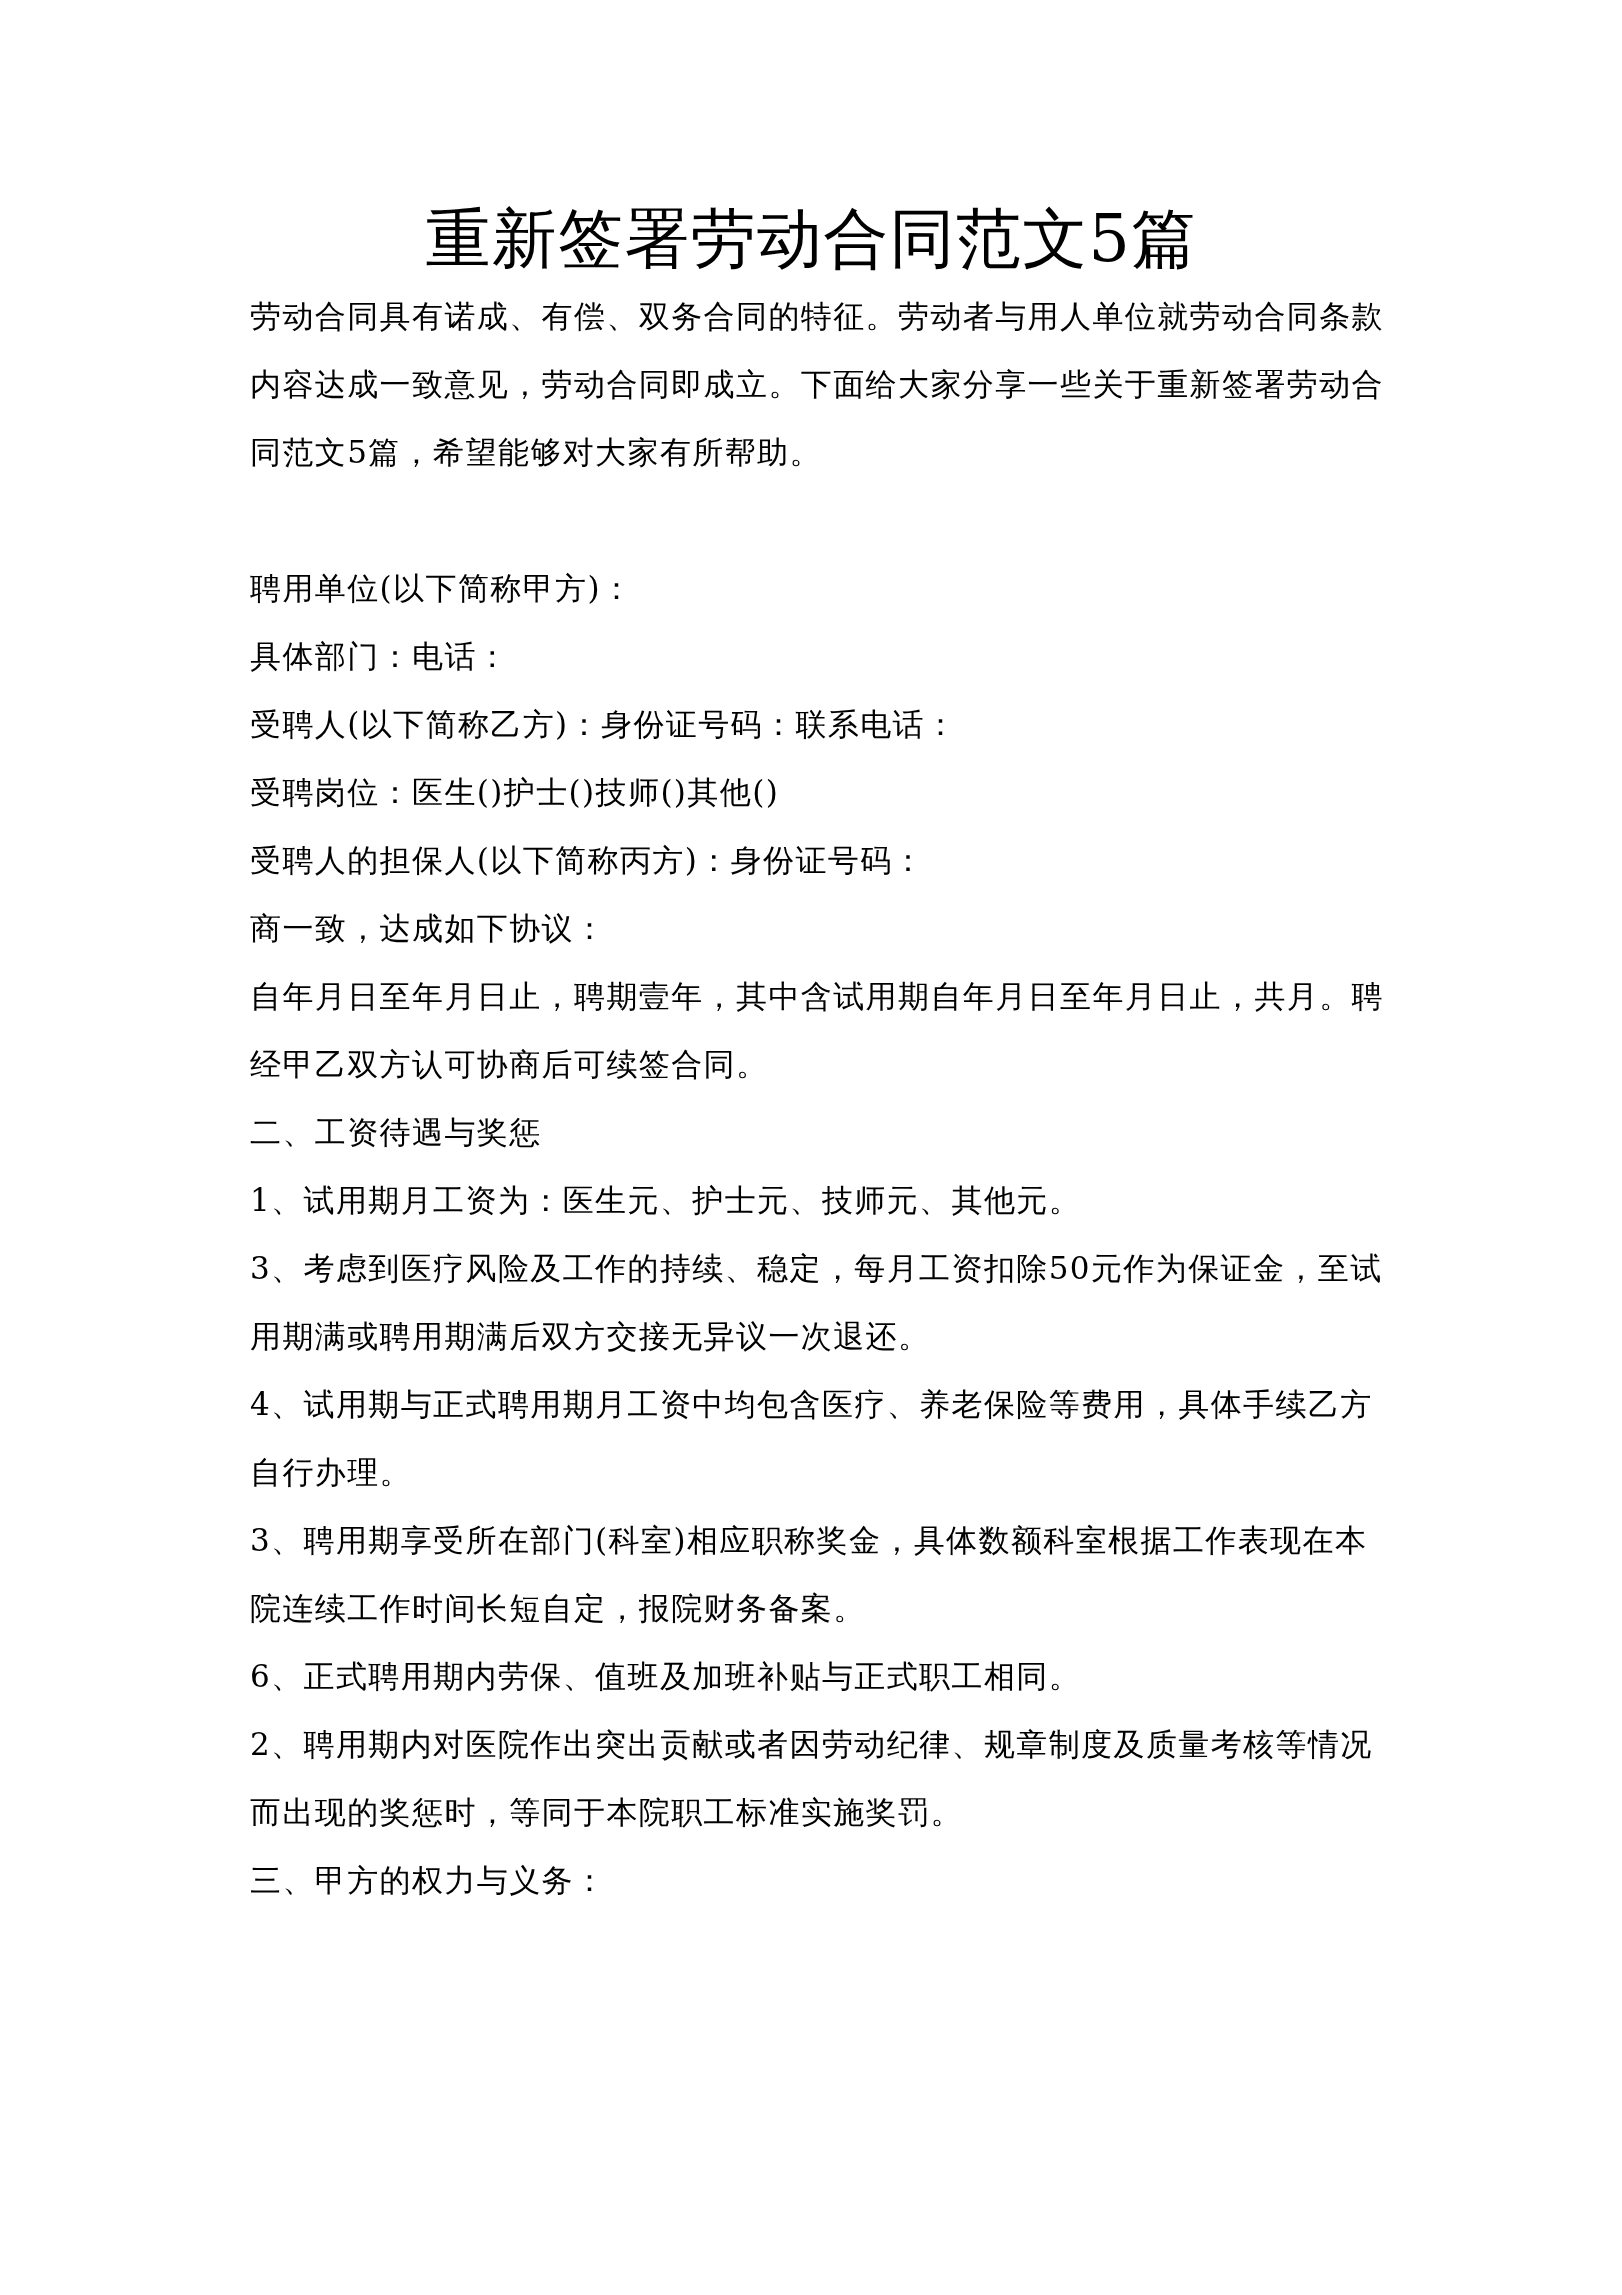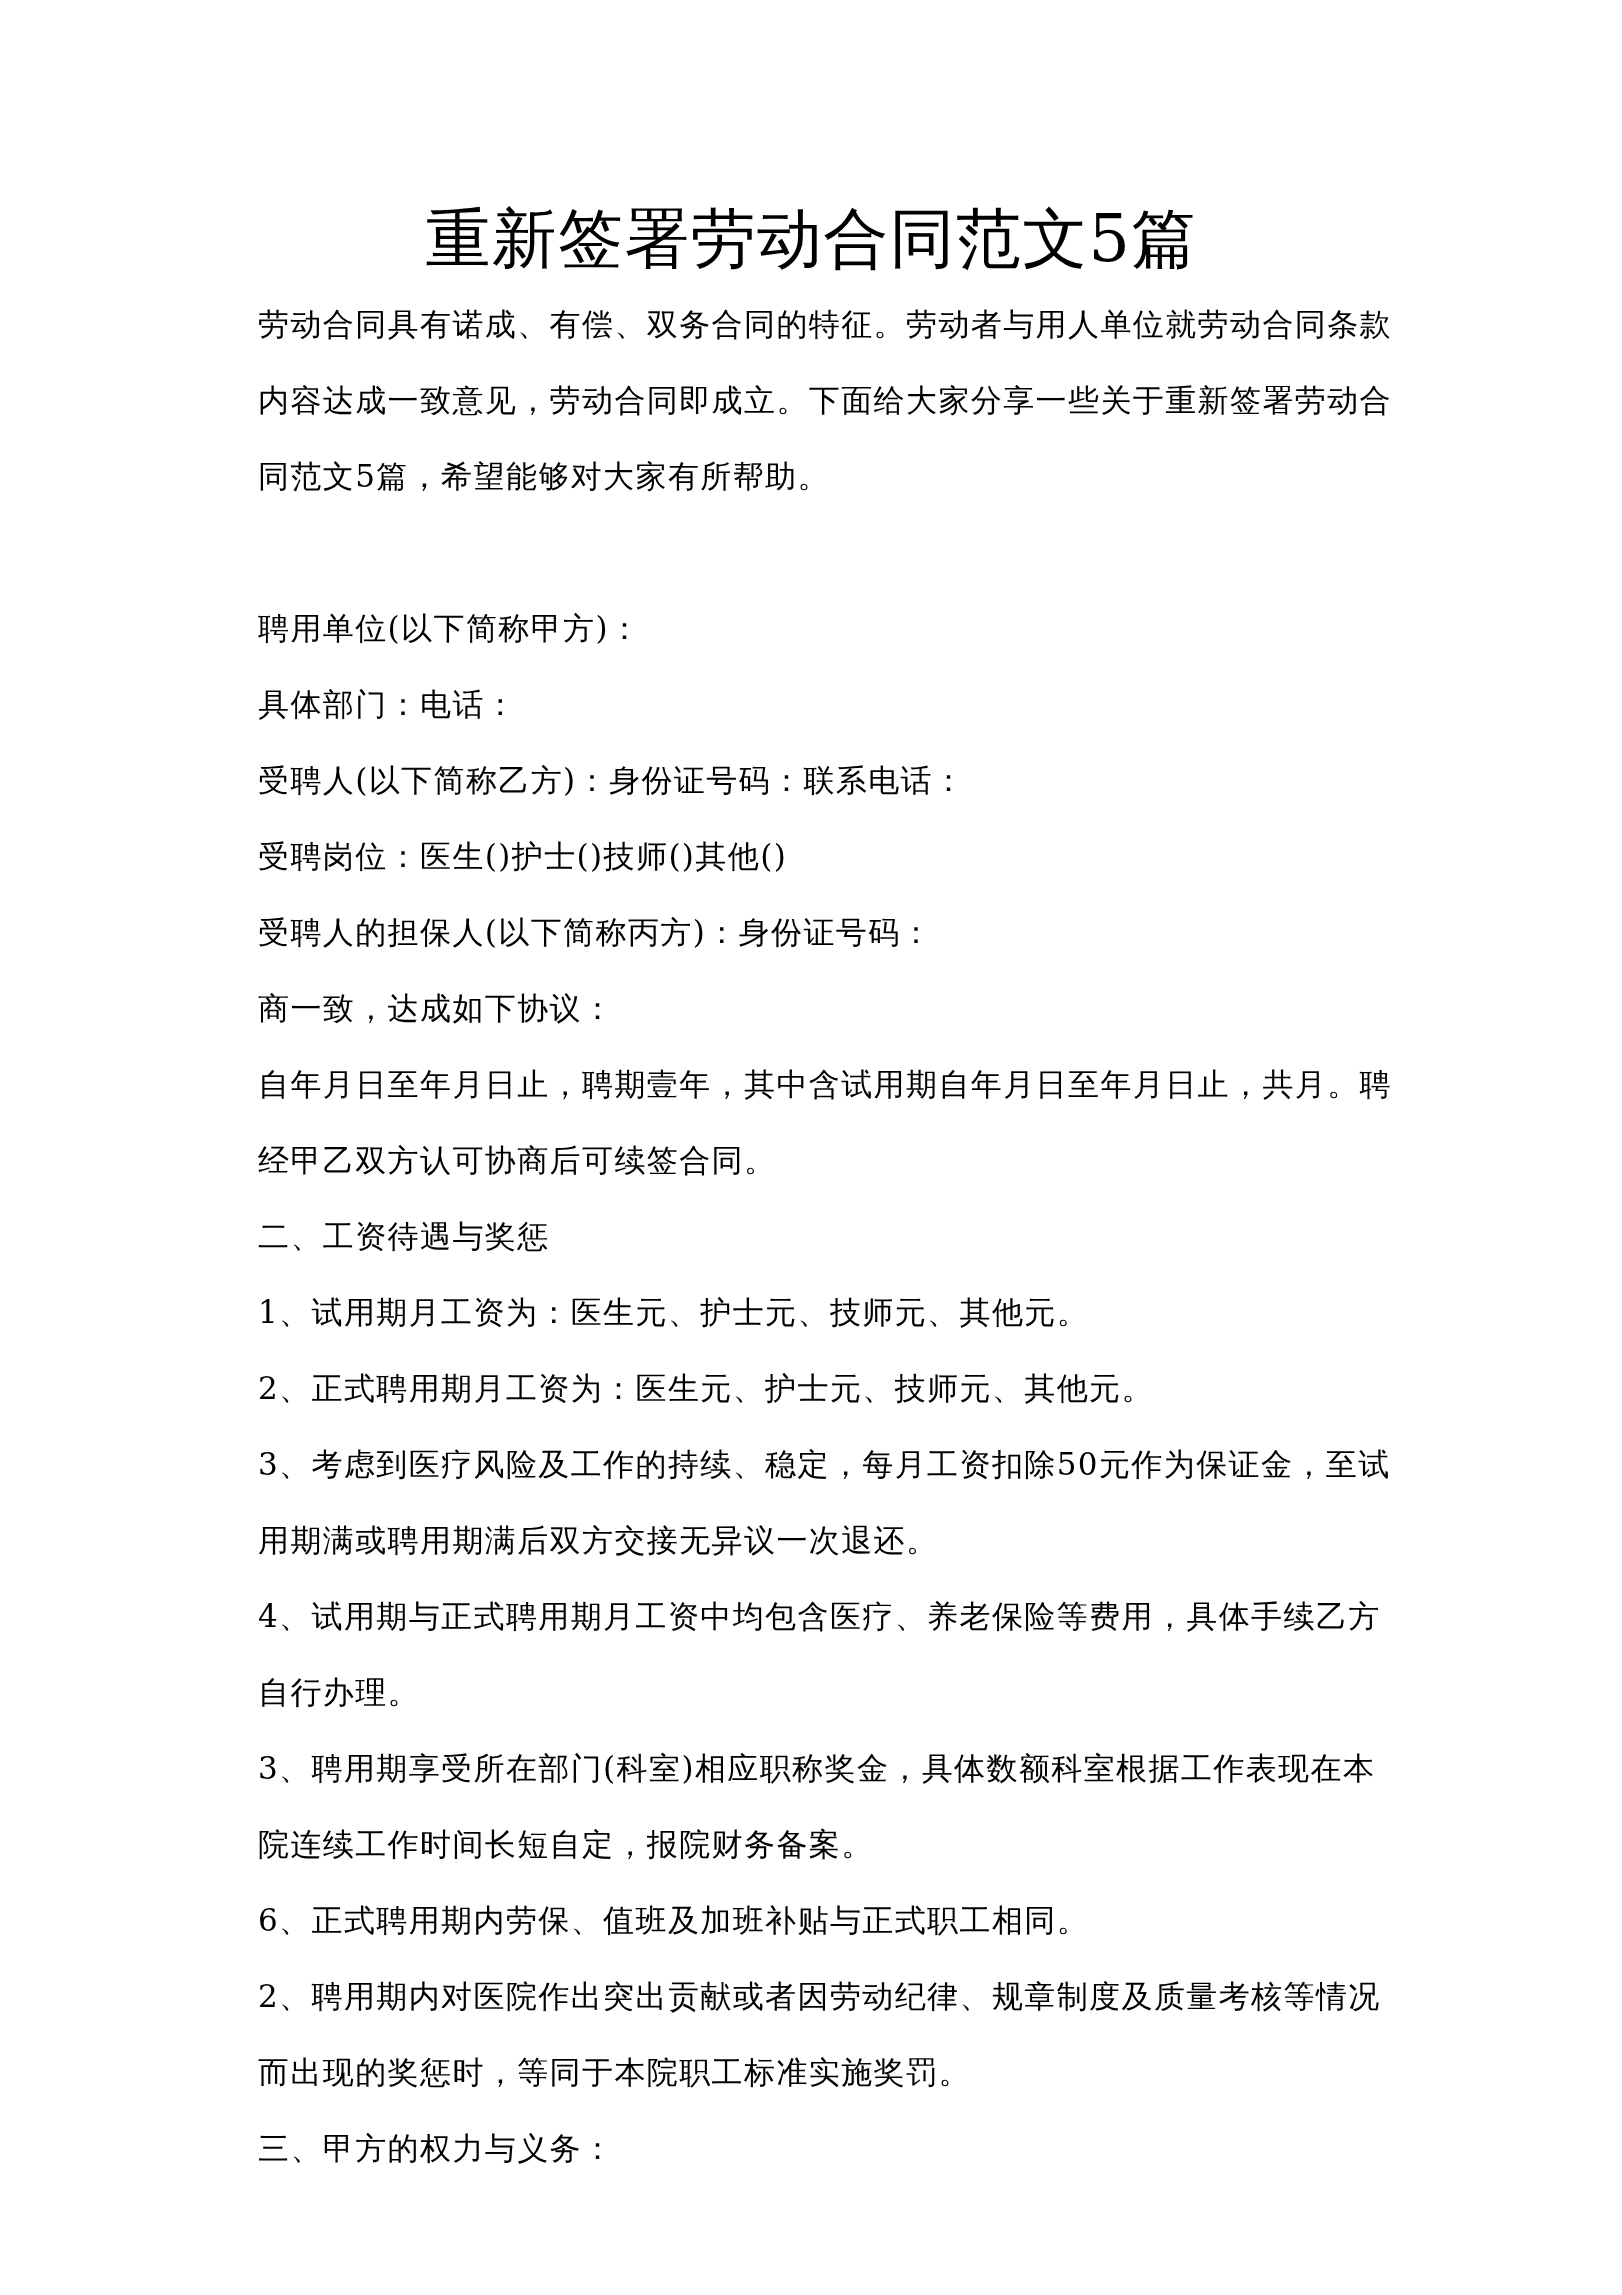--- a/index.html
+++ b/index.html
@@ -43,21 +43,21 @@
       top: 293px;
       width: 1139px;
     }
     .line {
       display: block;
       height: 64px;
       line-height: 39px;
       font-size: 31px;
       letter-spacing: 1.4px;
       white-space: nowrap;
-      margin: 12px;
+      margin: 4px;
     }
     .blank {
       height: 64px;
     }
   </style>
 </head>
 <body>
 
 <div class="page">
 
@@ -77,21 +77,20 @@
     <p class="line">受聘岗位：医生()护士()技师()其他()</p>
     <p class="line">受聘人的担保人(以下简称丙方)：身份证号码：</p>
 
     <p class="line">商一致，达成如下协议：</p>
 
     <p class="line">自年月日至年月日止，聘期壹年，其中含试用期自年月日至年月日止，共月。聘</p>
     <p class="line">经甲乙双方认可协商后可续签合同。</p>
 
     <p class="line">二、工资待遇与奖惩</p>
     <p class="line">1、试用期月工资为：医生元、护士元、技师元、其他元。</p>
-    <p class="line">2、正式聘用期月工资为：医生元、护士元、技师元、其他元。</p>
     <p class="line">3、考虑到医疗风险及工作的持续、稳定，每月工资扣除50元作为保证金，至试</p>
     <p class="line">用期满或聘用期满后双方交接无异议一次退还。</p>
     <p class="line">4、试用期与正式聘用期月工资中均包含医疗、养老保险等费用，具体手续乙方</p>
     <p class="line">自行办理。</p>
     <p class="line">3、聘用期享受所在部门(科室)相应职称奖金，具体数额科室根据工作表现在本</p>
     <p class="line">院连续工作时间长短自定，报院财务备案。</p>
     <p class="line">6、正式聘用期内劳保、值班及加班补贴与正式职工相同。</p>
     <p class="line">2、聘用期内对医院作出突出贡献或者因劳动纪律、规章制度及质量考核等情况</p>
     <p class="line">而出现的奖惩时，等同于本院职工标准实施奖罚。</p>
 

